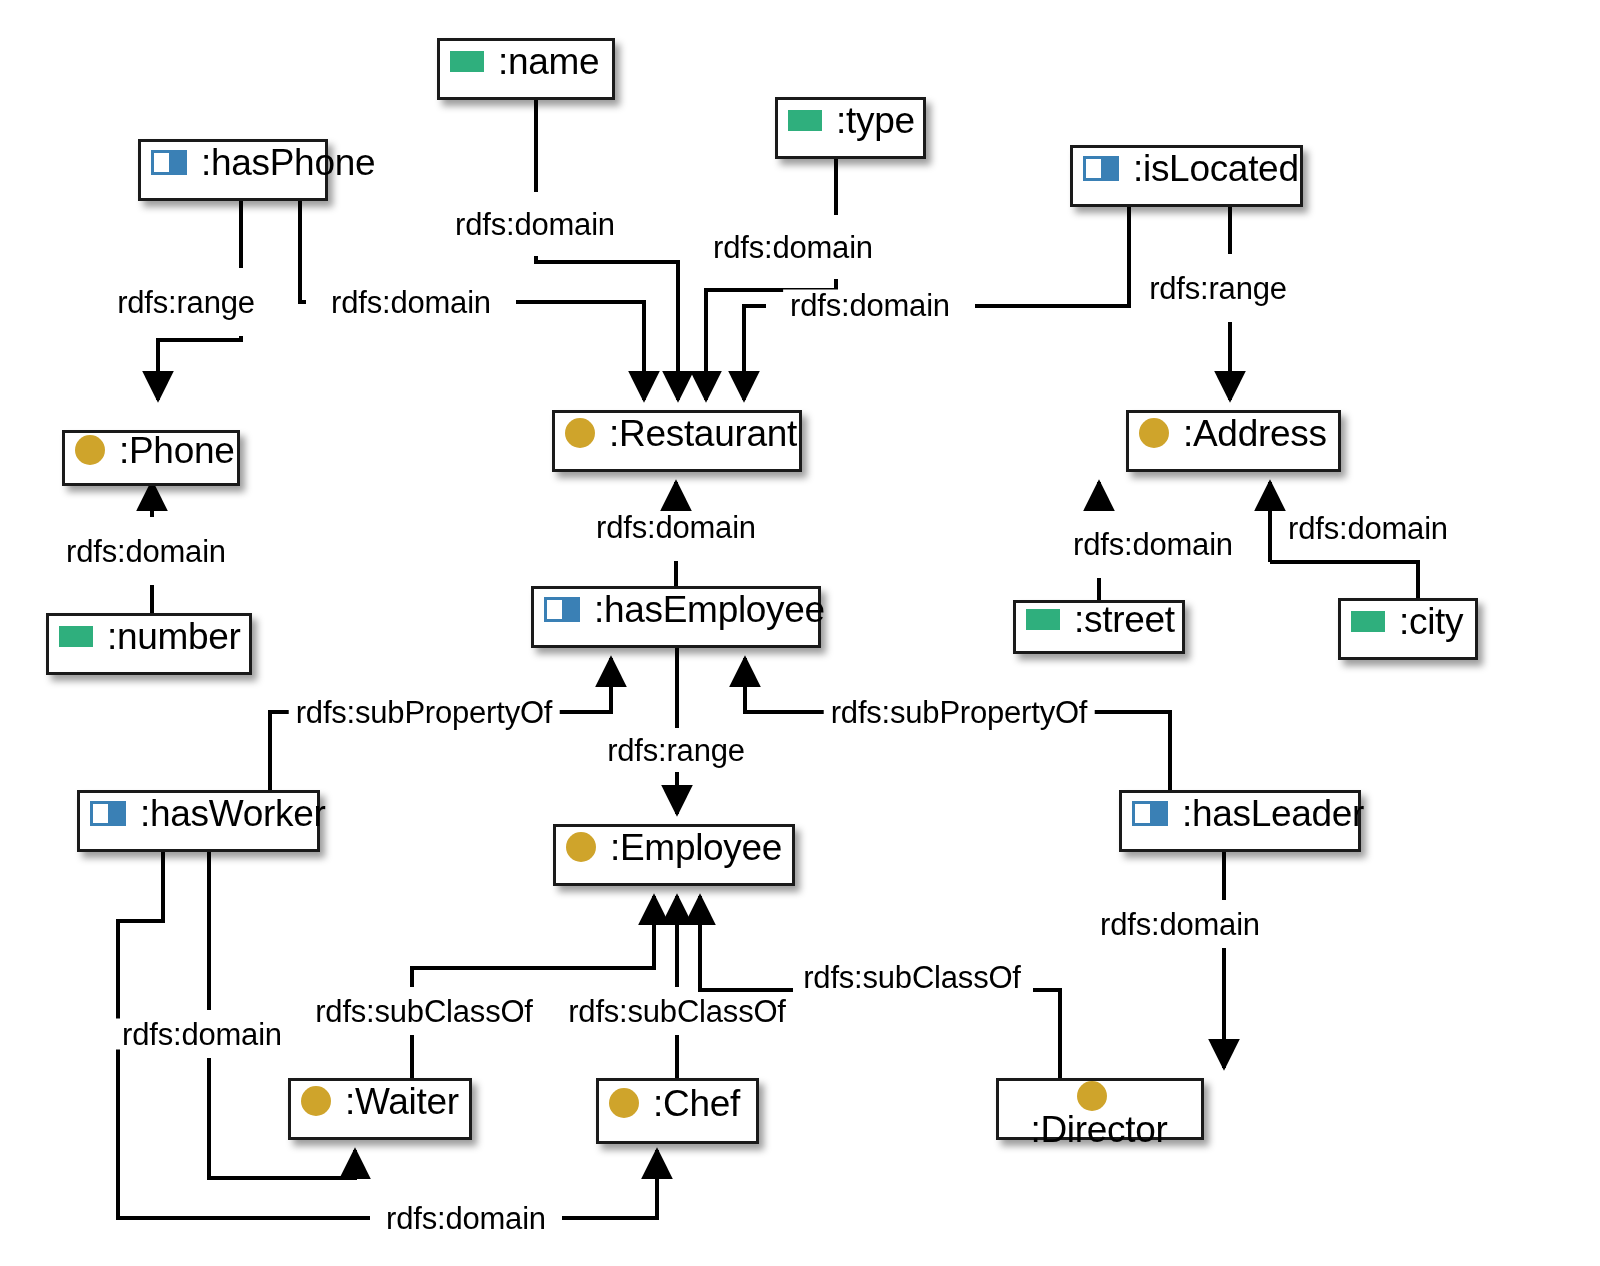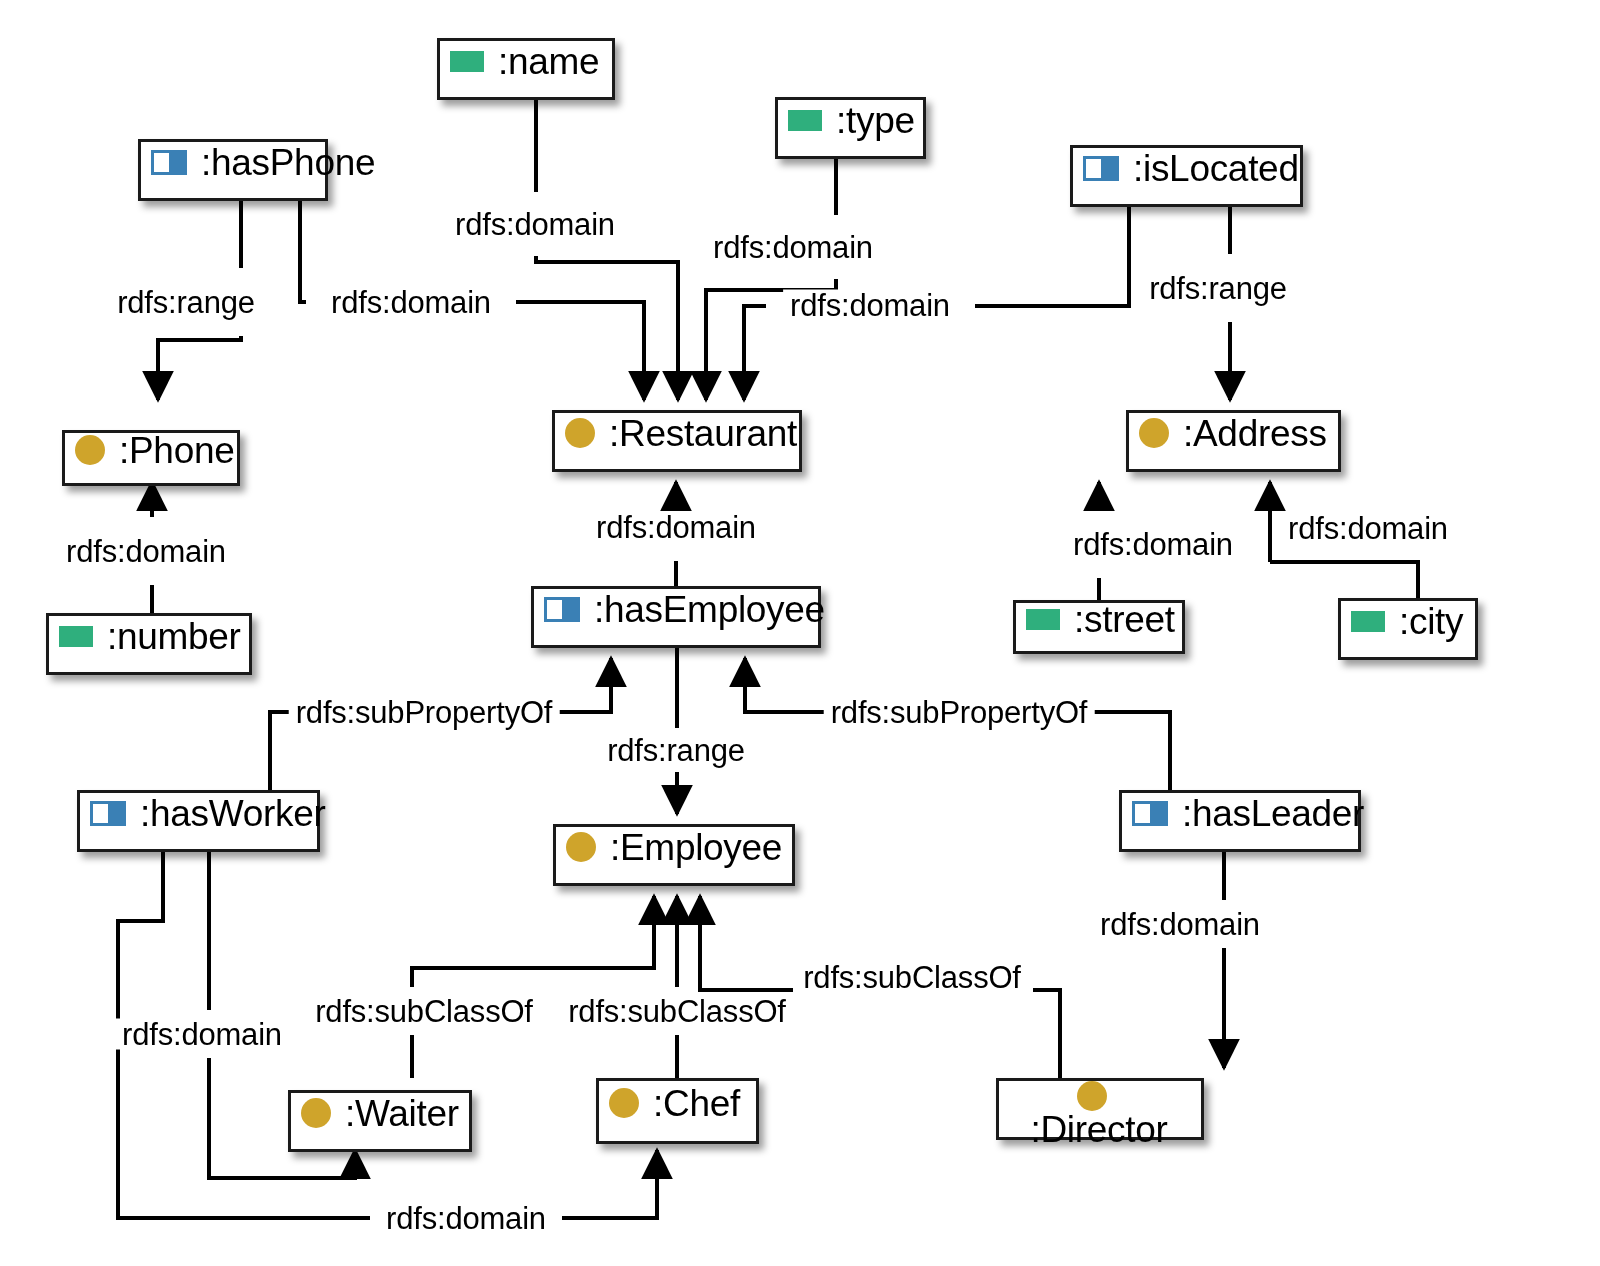--- a/index.html
+++ b/index.html
@@ -206,21 +206,21 @@
   <div class="node" style="left:553px;top:824px;width:242px;height:62px;">
     <span class="glyph glyph-class"></span>
     <span class="label">:Employee</span>
   </div>
 
   <div class="node" style="left:1119px;top:790px;width:242px;height:62px;">
     <span class="glyph glyph-object"></span>
     <span class="label">:hasLeader</span>
   </div>
 
-  <div class="node" style="left:288px;top:1078px;width:184px;height:62px;margin-top:12px;">
+  <div class="node" style="left:288px;top:1078px;width:184px;height:62px;">
     <span class="glyph glyph-class"></span>
     <span class="label">:Waiter</span>
   </div>
 
   <div class="node" style="left:596px;top:1078px;width:163px;height:66px;">
     <span class="glyph glyph-class"></span>
     <span class="label">:Chef</span>
   </div>
 
   <div class="node" style="left:996px;top:1078px;width:208px;height:62px;flex-direction:column;">

